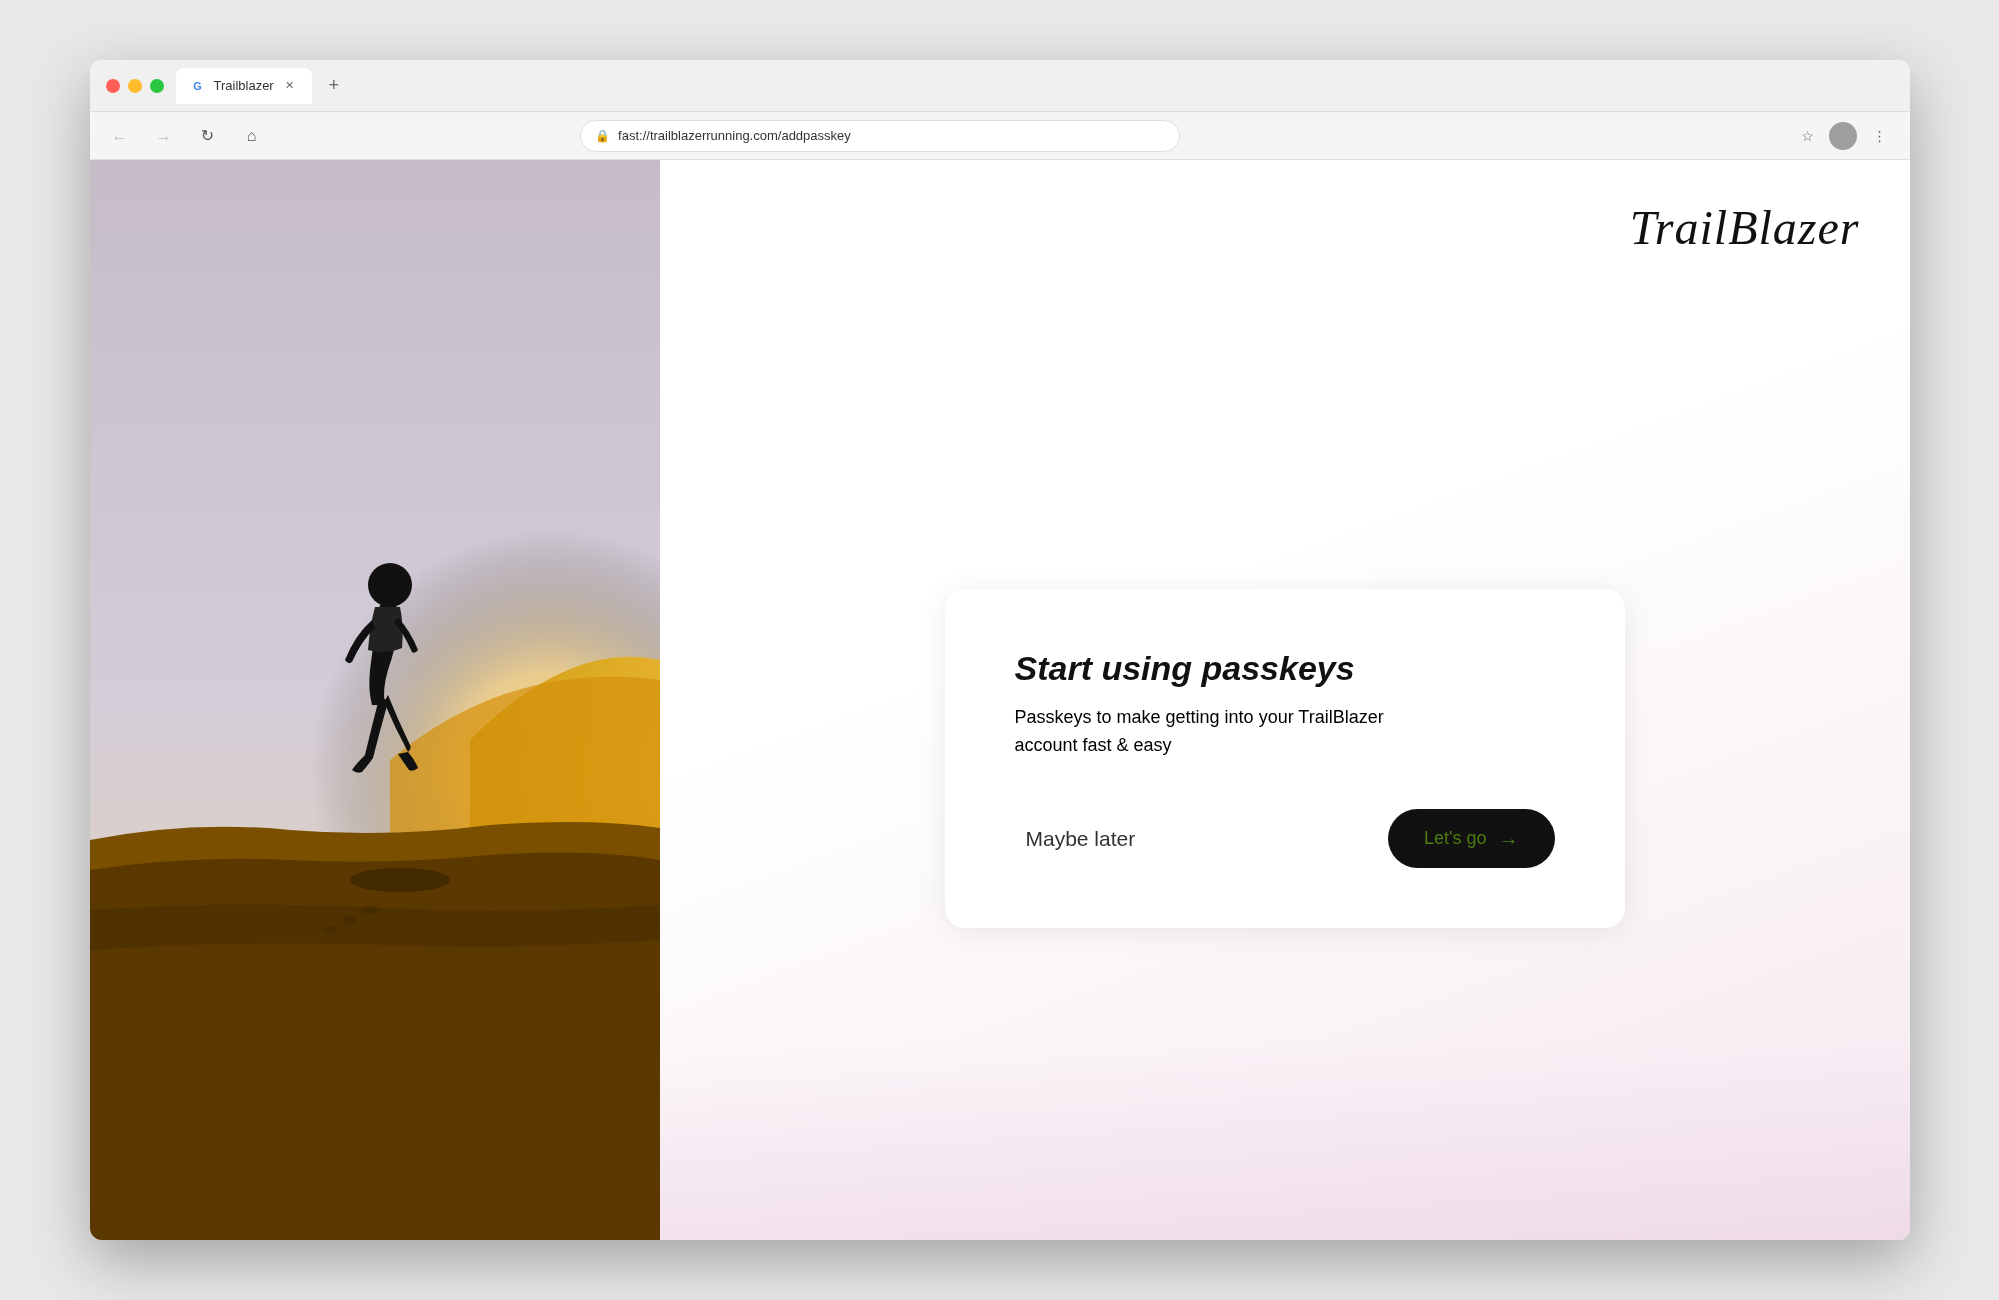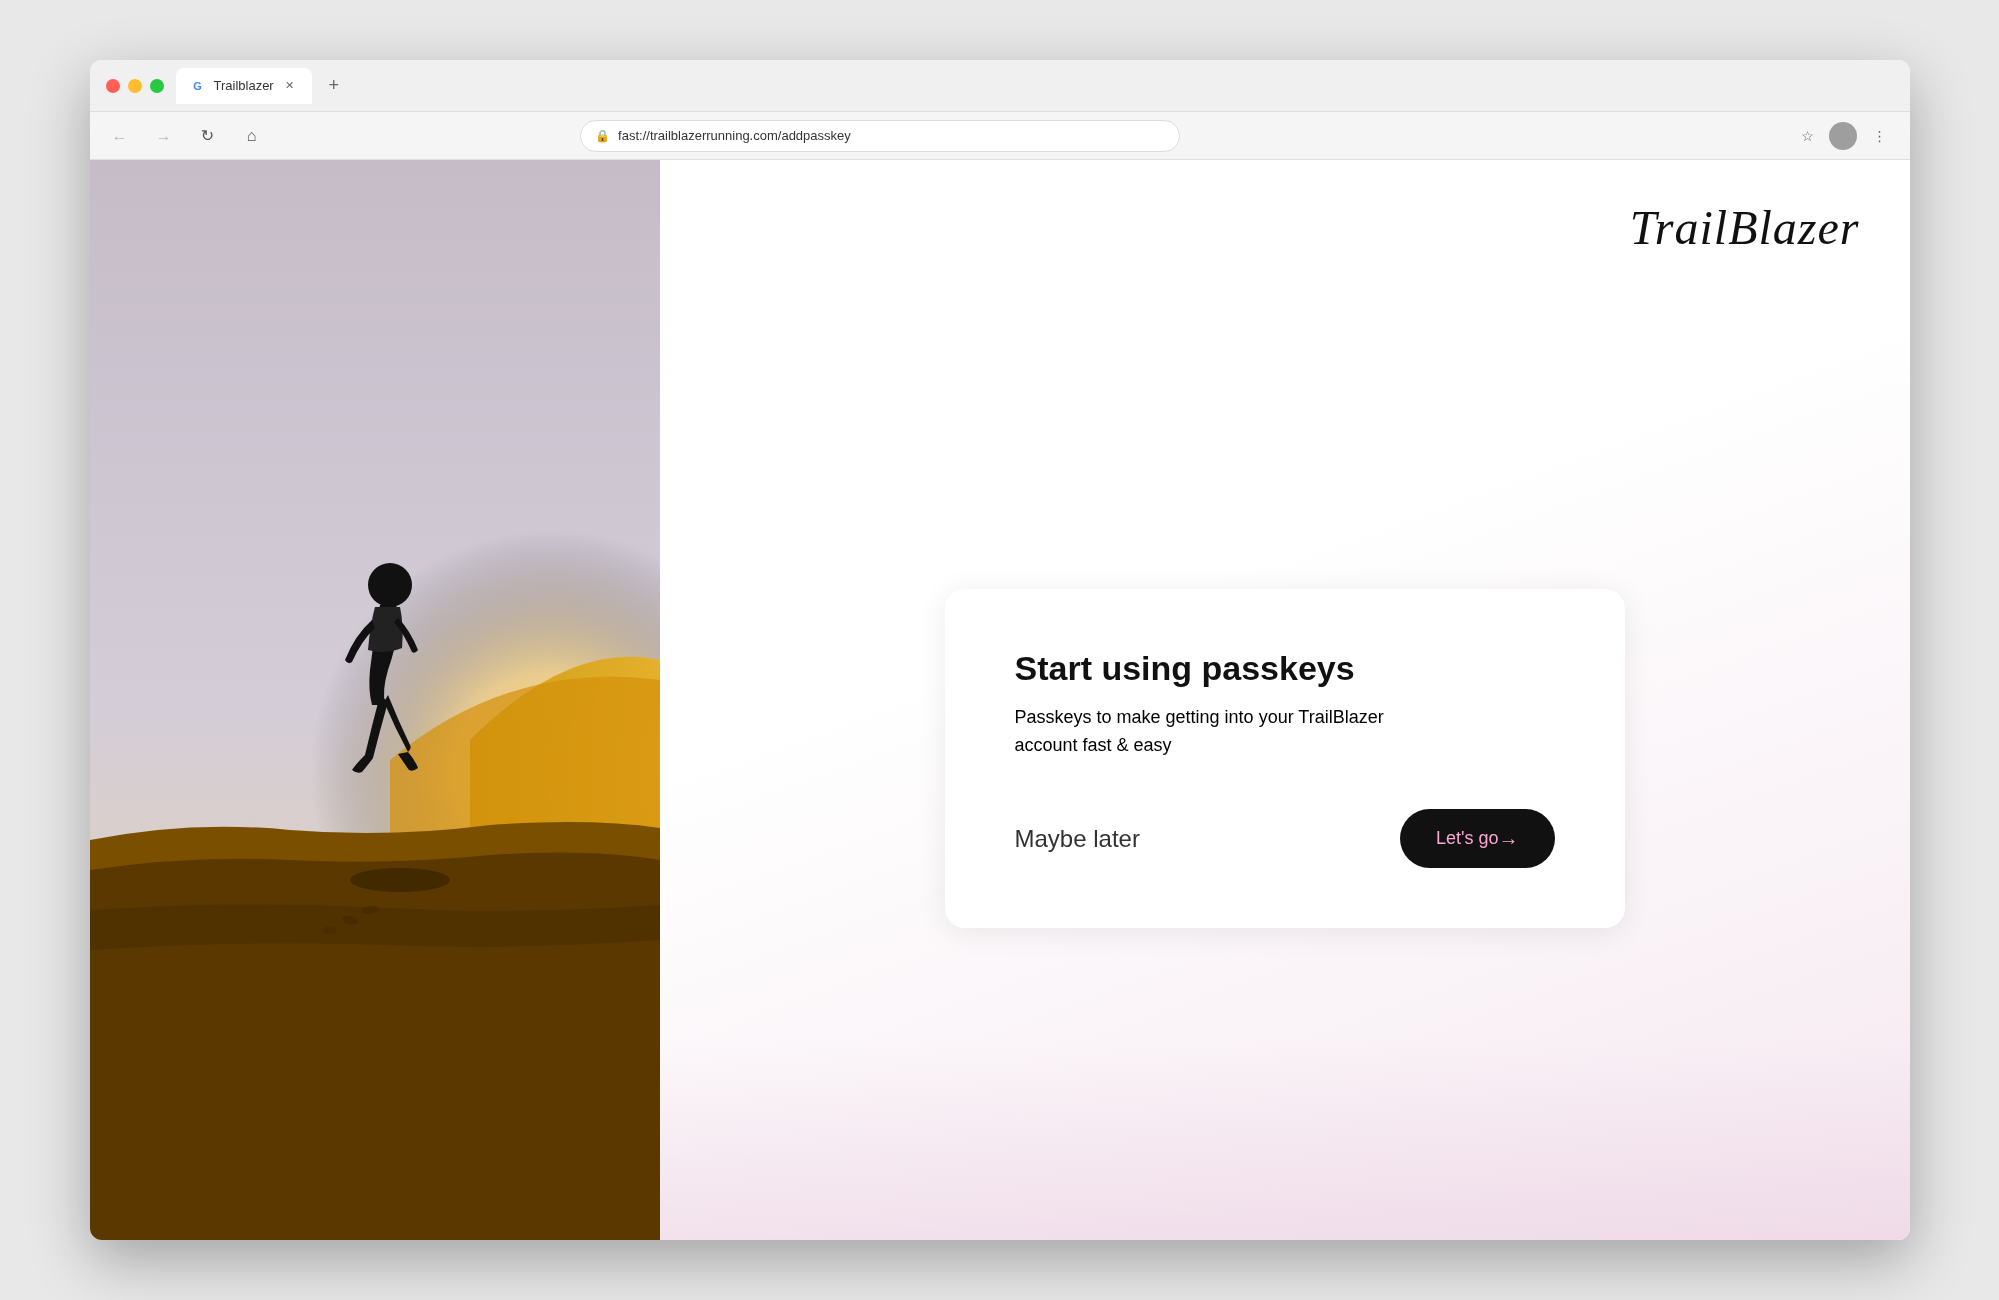--- a/index.html
+++ b/index.html
@@ -226,56 +226,59 @@
       width: 680px;
       box-shadow: 0 4px 30px rgba(0,0,0,0.08);
       position: relative;
     }
 
     .card-title {
       font-size: 34px;
       font-weight: 700;
       color: #111;
       margin-bottom: 16px;
+      font-style: italic;
     }
 
     .card-description {
       font-size: 18px;
       color: #000000;
       line-height: 1.55;
       margin-bottom: 50px;
       max-width: 400px;
     }
 
     .card-actions {
       display: flex;
       align-items: center;
       justify-content: space-between;
     }
 
     .maybe-later-btn {
       background: none;
       border: none;
-      font-size: 24px;
+      font-size: 21px;
       color: #333;
       cursor: pointer;
       font-family: inherit;
+      margin-left: 11px;
     }
 
     .lets-go-btn {
       background: #111;
-      color: #f9a8d4;
+      color: #4d7c0f;
       border: none;
       border-radius: 50px;
       padding: 18px 36px;
       font-size: 18px;
       font-weight: 500;
       cursor: pointer;
       display: flex;
       align-items: center;
+      gap: 12px;
       font-family: inherit;
     }
 
     .lets-go-btn .arrow {
       font-size: 20px;
     }
 
     
     .gradient-bottom {
       position: absolute;

